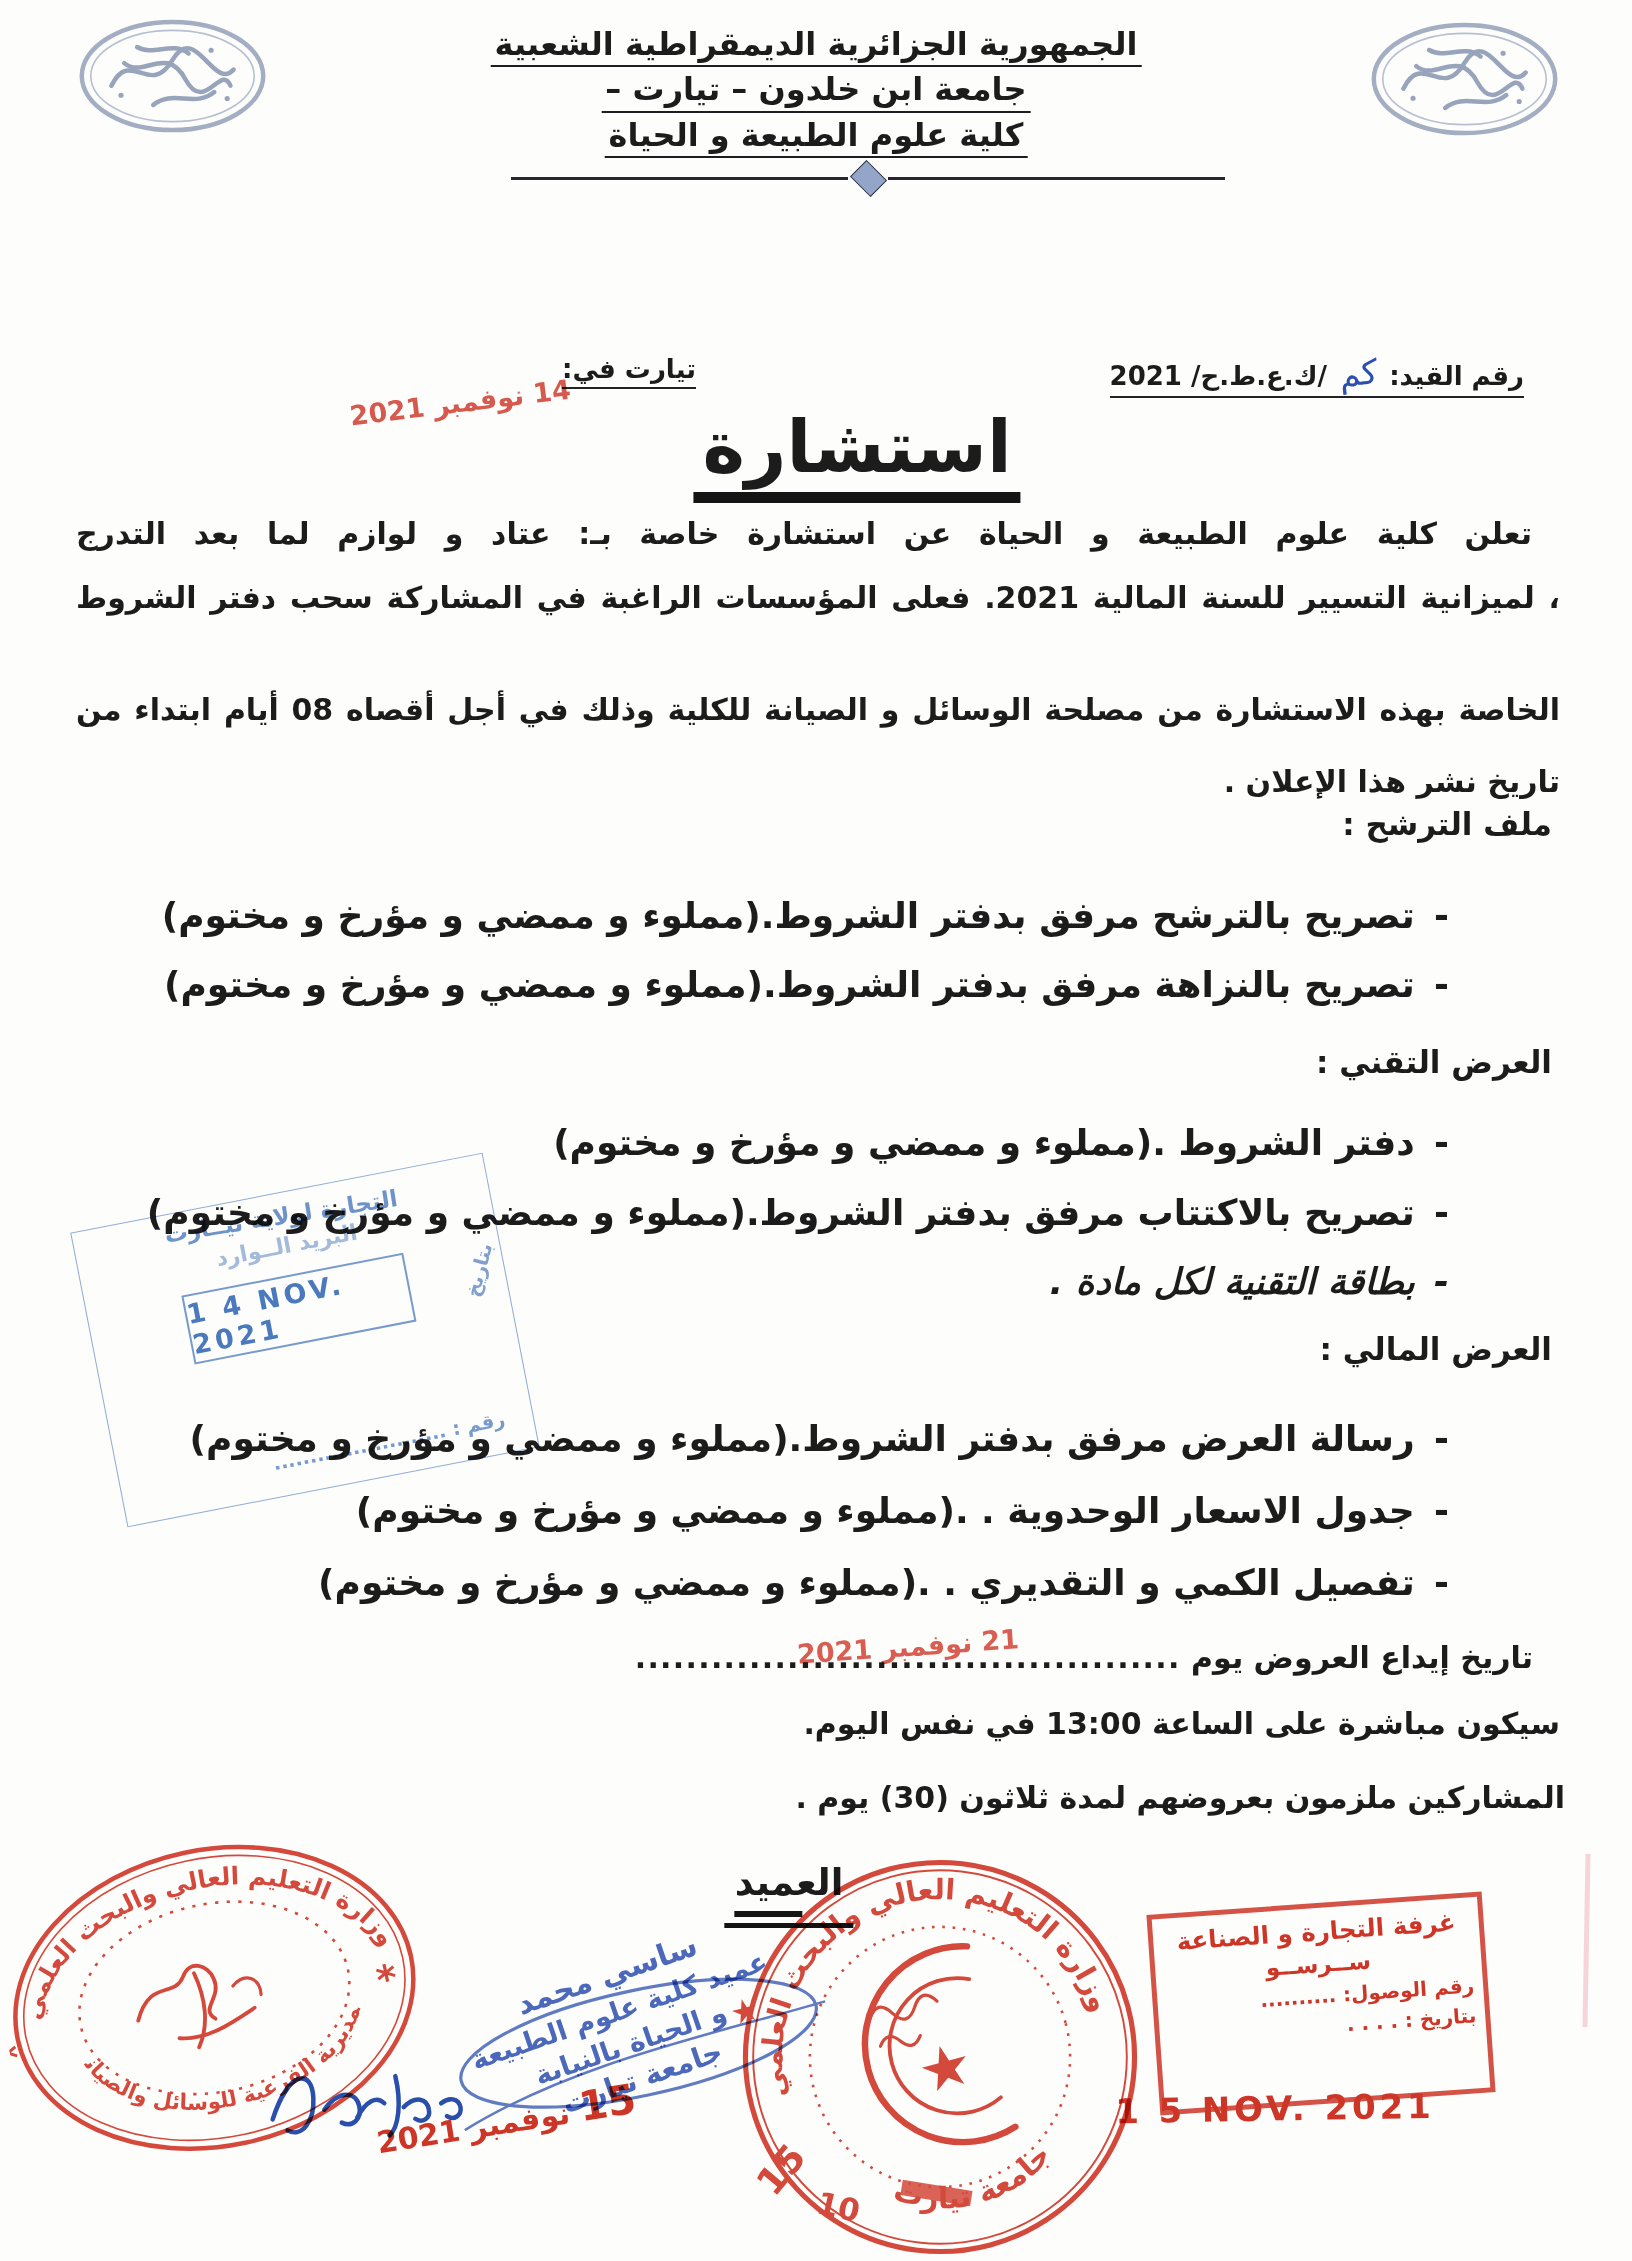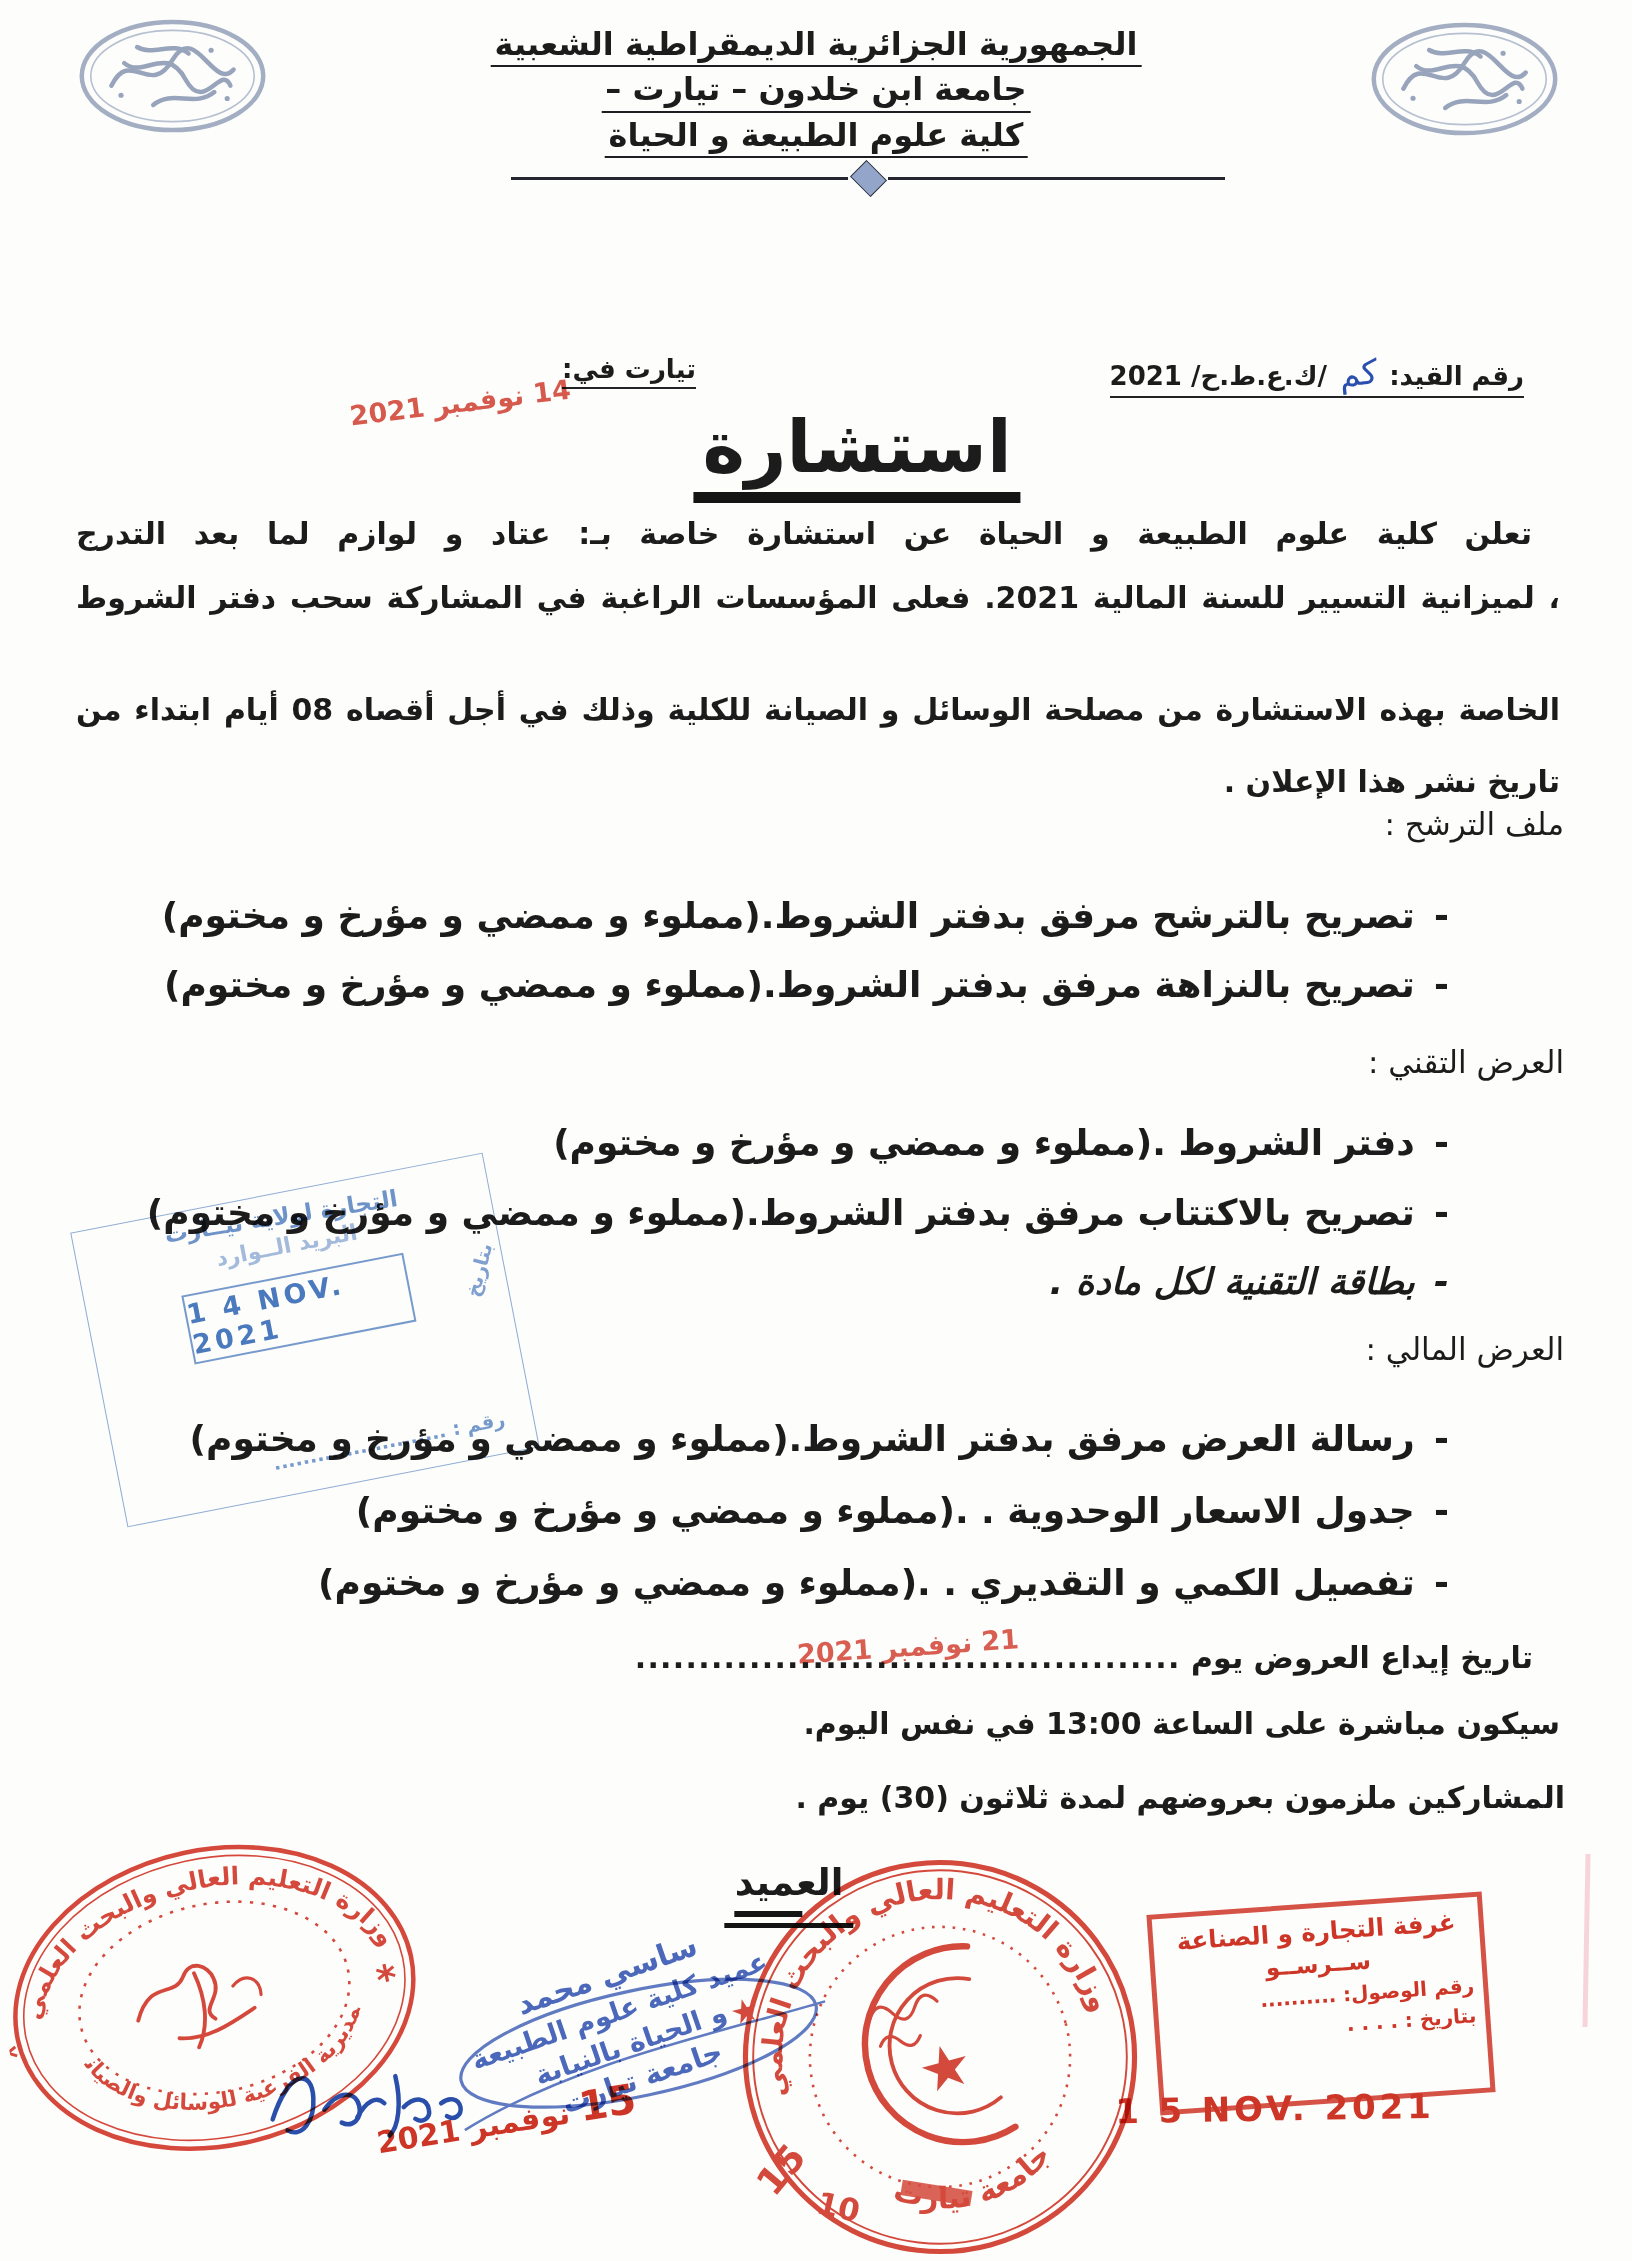--- a/index.html
+++ b/index.html
@@ -30,21 +30,21 @@
   .date-stamp{color:#cf3527;font-weight:700;white-space:nowrap;mix-blend-mode:multiply;}
   .date-top{position:absolute;top:387px;left:349px;font-size:27px;letter-spacing:3.2px;transform:rotate(-7deg);opacity:.82;z-index:4;}
   
   .title{position:absolute;top:405px;left:857px;transform:translateX(-50%);
     font-size:72px;font-weight:800;border-bottom:11px solid #141414;padding:0 9px 2.6px;z-index:3;white-space:nowrap;}
   
   .jline{position:absolute;right:72px;left:76px;font-size:30px;font-weight:700;
     text-align:justify;text-align-last:justify;white-space:nowrap;z-index:3;}
   .jline.indent{padding-right:28px;}
   .line{position:absolute;font-size:30px;font-weight:700;white-space:nowrap;z-index:3;}
-  .sechead{position:absolute;right:68px;font-size:31px;font-weight:400;white-space:nowrap;z-index:3;}
+  .sechead{position:absolute;right:80px;font-size:31px;font-weight:700;white-space:nowrap;z-index:3;}
   .bullet{position:absolute;right:183px;font-size:36px;font-weight:700;white-space:nowrap;z-index:3;}
   .bullet .dash{margin-left:19.3px;}
   .dotzone{position:relative;display:inline-block;letter-spacing:1.3px;}
   .stamp-mid{position:absolute;top:-9px;left:50%;transform:translateX(-50%) rotate(-4deg);
     font-size:27px;letter-spacing:2.6px;opacity:.8;}
   
   .dean{position:absolute;top:1861px;left:789px;transform:translateX(-50%);
     font-size:37px;font-weight:800;letter-spacing:7.7px;border-bottom:5.8px solid #131313;
     padding:0 10.3px 6.4px;z-index:3;white-space:nowrap;}
   .dean::after{content:"";display:block;height:5.8px;background:#151515;width:62%;margin:7px auto 0 0;}

